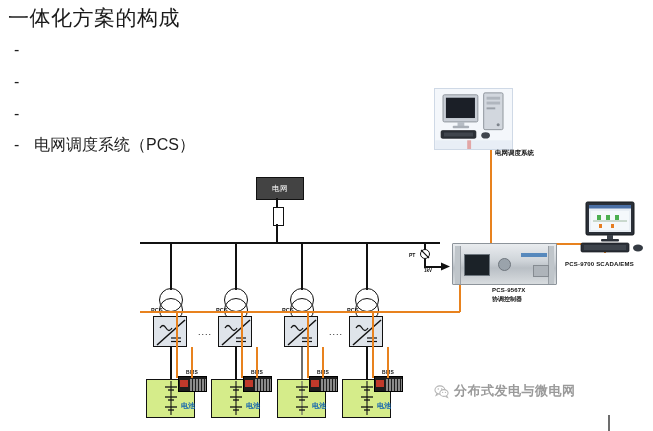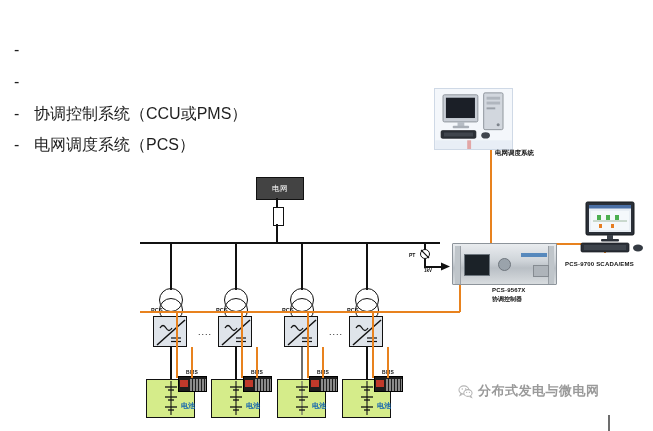--- a/index.html
+++ b/index.html
@@ -118,40 +118,40 @@
   .rack .lcd{position:absolute;left:11px;top:10px;width:24px;height:20px;background:#1b2228;border:1px solid #6c757d;}
   .rack .logo{position:absolute;right:9px;top:9px;width:26px;height:4px;background:#2b6cb0;opacity:.75;}
   .rack .knob{position:absolute;left:45px;top:14px;width:11px;height:11px;border-radius:50%;background:#9aa3ab;border:1px solid #6f767d;}
   .rack .grill{position:absolute;right:7px;bottom:7px;width:14px;height:10px;background:#aeb4ba;border:1px solid #858b91;}
   .rack .earL{position:absolute;left:2px;top:2px;width:5px;height:38px;background:#bfc5ca;border-right:1px solid #9aa0a6;}
   .rack .earR{position:absolute;right:2px;top:2px;width:5px;height:38px;background:#bfc5ca;border-left:1px solid #9aa0a6;}
 
   .arrowhead{position:absolute;width:0;height:0;}
 
   
-  .watermark{position:absolute;left:458px;top:382px;display:flex;align-items:center;gap:5px;}
+  .watermark{position:absolute;left:434px;top:382px;display:flex;align-items:center;gap:5px;}
   .wm-text{font-size:13px;color:#9a9a9a;font-weight:bold;white-space:nowrap;letter-spacing:.5px;}
   .wm-icon{width:15px;height:15px;}
 </style>
 </head>
 <body>
 
 <div id="slide">
 
+  <div class="title">一体化方案的构成</div>
 
   <div class="bullets">
     <div class="bullet">
       <span class="dash">-</span>
     </div>
     <div class="bullet">
       <span class="dash">-</span>
     </div>
     <div class="bullet">
       <span class="dash">-</span>
-      <span class="btxt">协调控制系统（CCU或PMS）</span>
     </div>
     <div class="bullet">
       <span class="dash">-</span>
       <span class="btxt">电网调度系统（PCS）</span>
     </div>
   </div>
 
   <div class="gridbox">
     <span>电网</span>
   </div>

